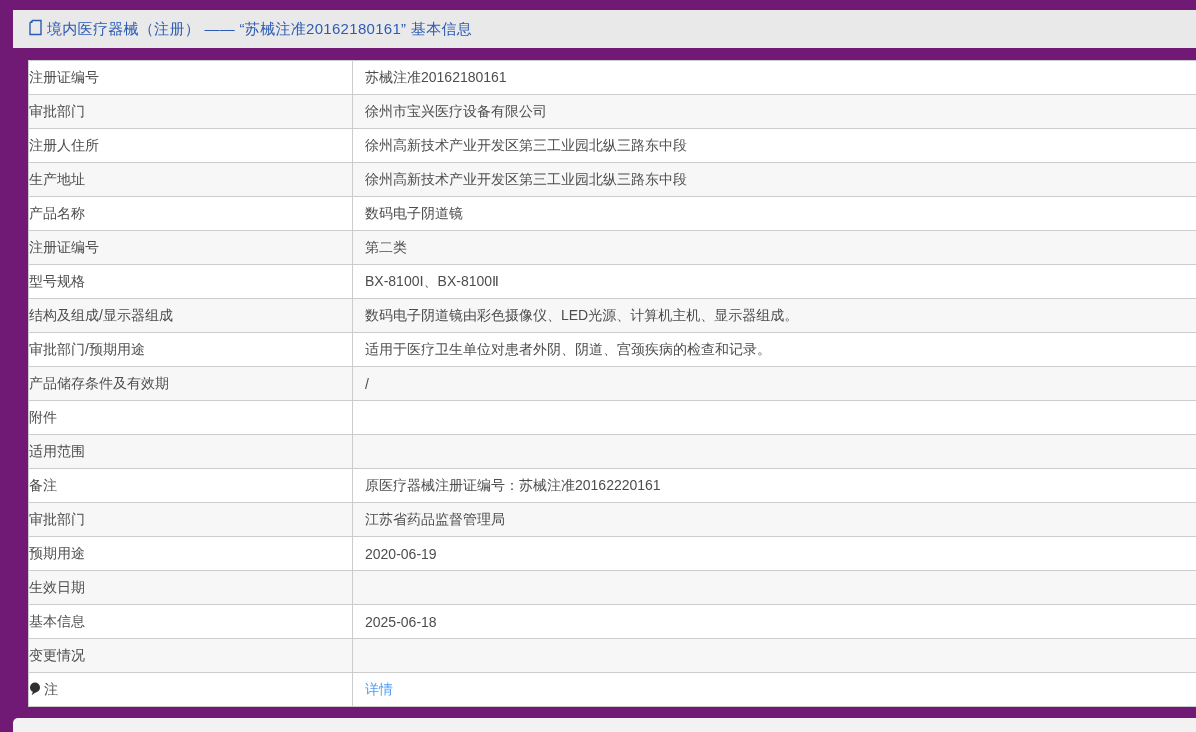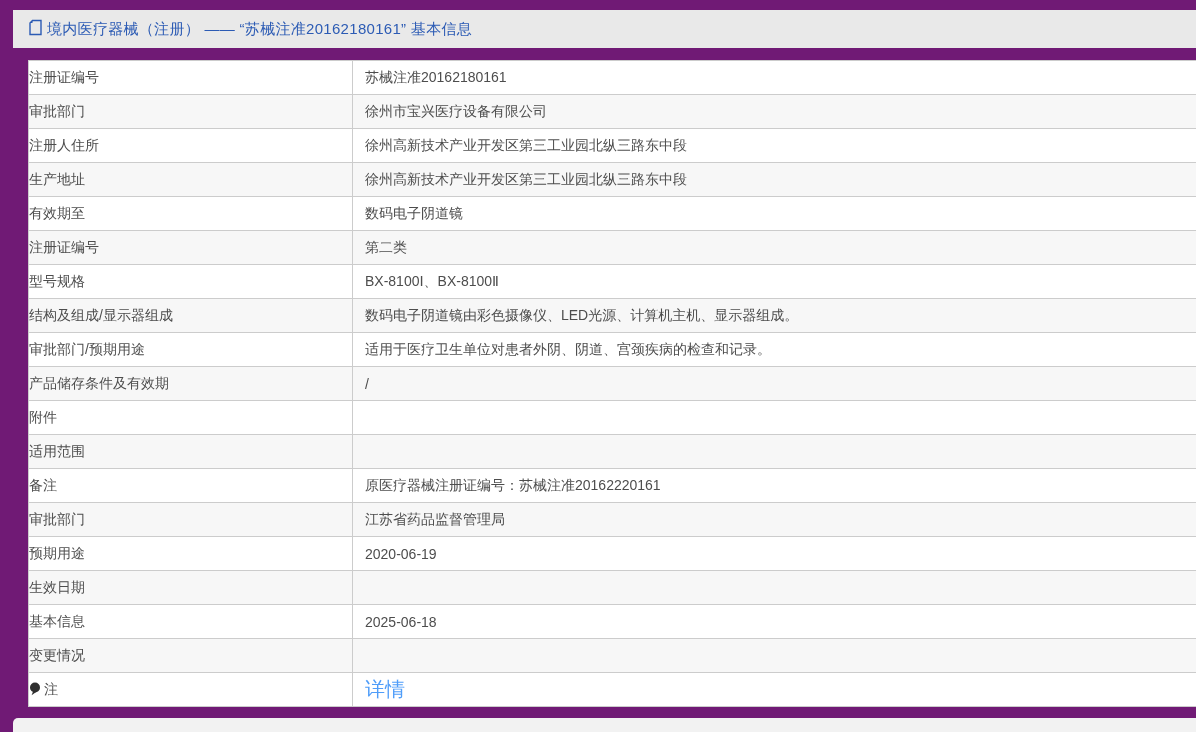--- a/index.html
+++ b/index.html
@@ -16,21 +16,21 @@
   
   .table-clip { position:absolute; left:28px; top:60px; right:0; overflow:hidden; }
   table.info { border-collapse:collapse; width:calc(100% + 14px); table-layout:fixed; }
   table.info tr { height:34px; }
   table.info td { border:1px solid #cccccc; font-size:14px; color:#4d4d4d;
                   background:#ffffff; vertical-align:middle; white-space:nowrap;
                   overflow:hidden; }
   table.info tr:nth-child(even) td { background:#f7f7f7; }
   td.lbl { width:324px; text-align:left; padding-right:12px; }
   td.val { padding-left:12px; }
-  .detail-link { color:#4f9df9; text-decoration:none; font-size:20px; }
+  .detail-link { color:#4f9df9; text-decoration:none; font-size:14px; }
   .note-icon { display:inline-block; margin-right:3px; vertical-align:-2px; }
 
   
   .footer { position:absolute; left:13px; right:0; top:718px; height:20px;
             background:#f2f2f2; border-top-left-radius:5px; }
 </style>
 </head>
 <body>
 
 <div class="page">
@@ -58,21 +58,21 @@
         </tr>
         <tr>
           <td class="lbl">注册人住所</td>
           <td class="val">徐州高新技术产业开发区第三工业园北纵三路东中段</td>
         </tr>
         <tr>
           <td class="lbl">生产地址</td>
           <td class="val">徐州高新技术产业开发区第三工业园北纵三路东中段</td>
         </tr>
         <tr>
-          <td class="lbl">有效期至</td>
+          <td class="lbl">产品名称</td>
           <td class="val">数码电子阴道镜</td>
         </tr>
         <tr>
           <td class="lbl">注册证编号</td>
           <td class="val">第二类</td>
         </tr>
         <tr>
           <td class="lbl">型号规格</td>
           <td class="val">BX-8100Ⅰ、BX-8100Ⅱ</td>
         </tr>

